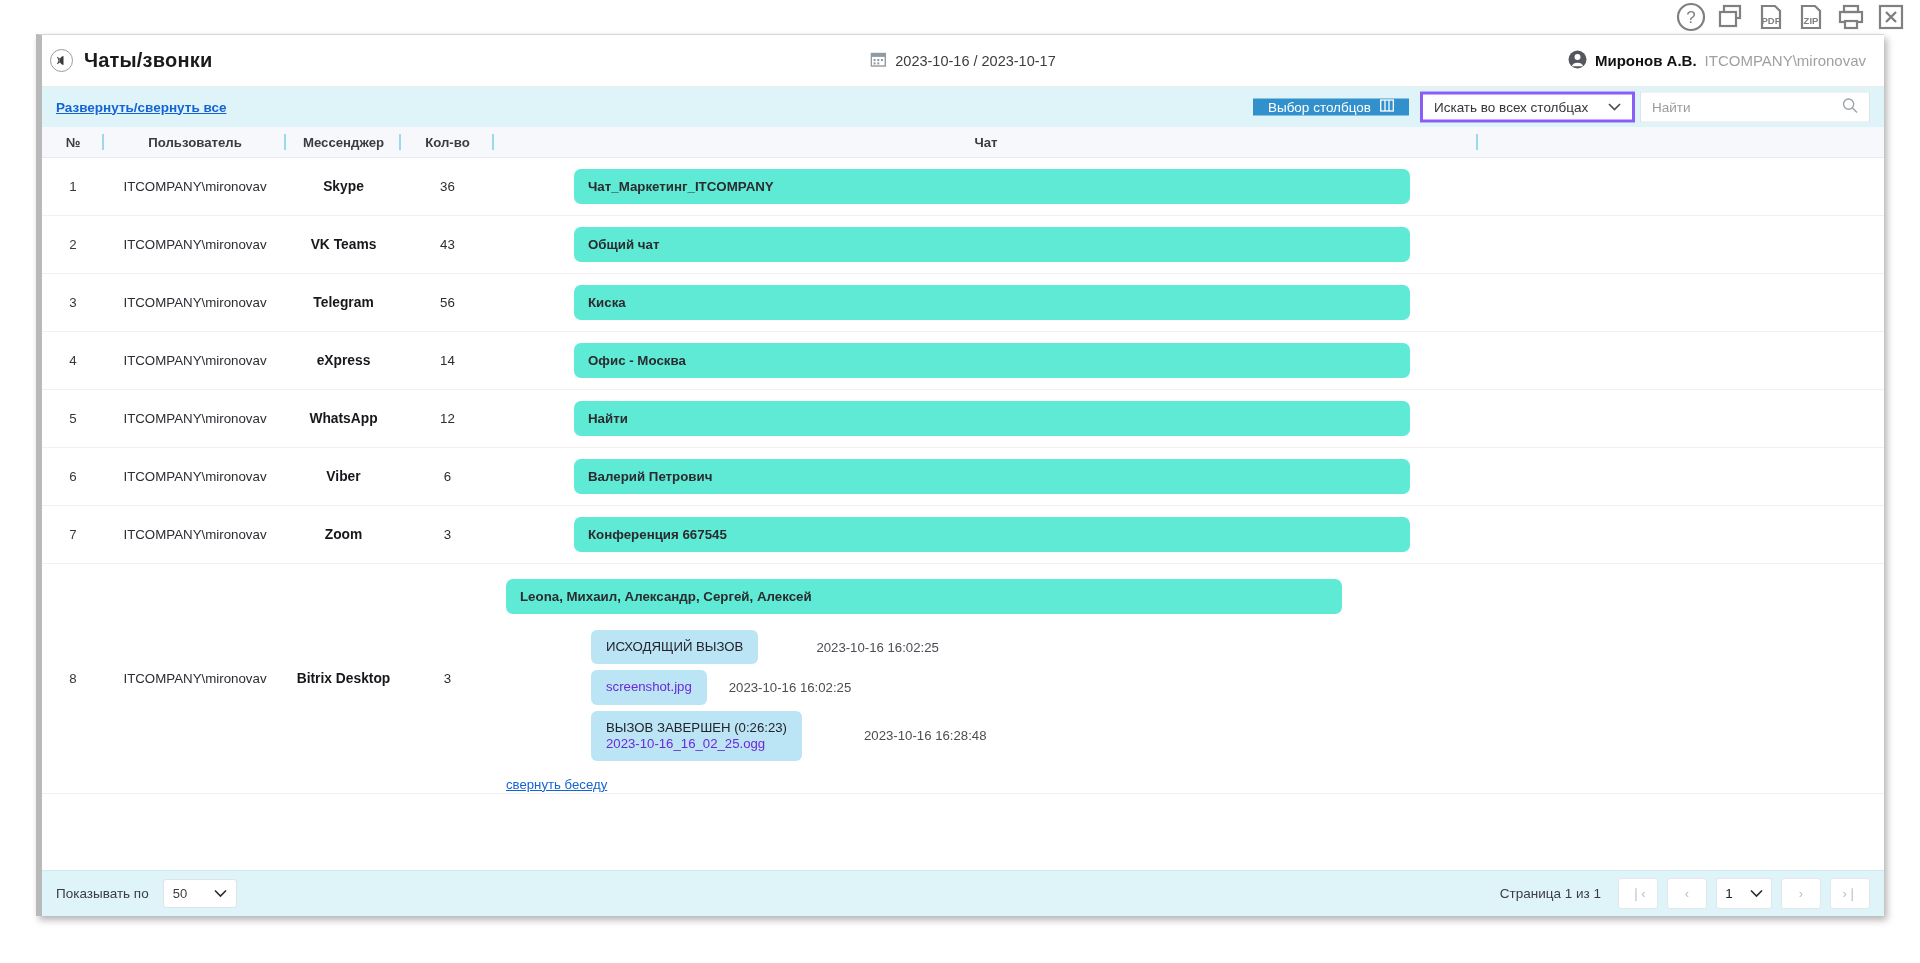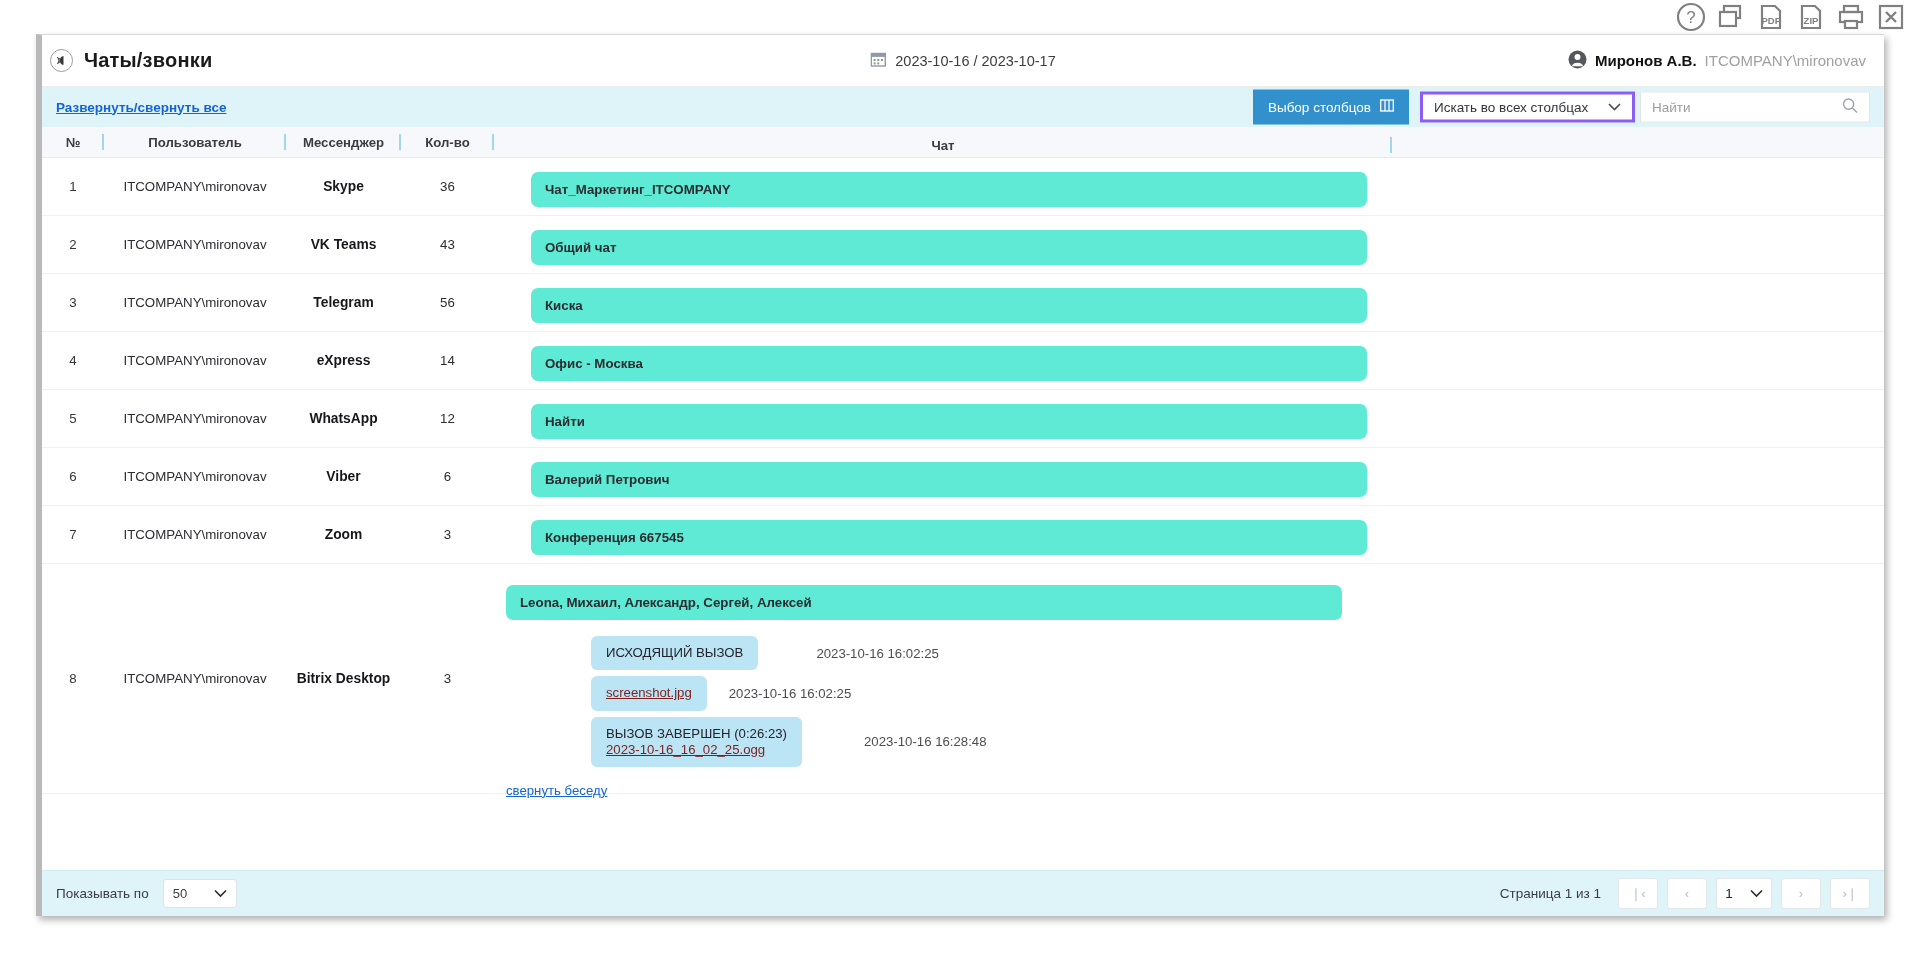--- a/index.html
+++ b/index.html
@@ -77,21 +77,21 @@
   .expand-link {
     font-size: 13.5px; color: #1464d4; text-decoration: underline;
     font-weight: bold; cursor: pointer;
   }
   .toolbar-right {
     position: absolute; right: 14px; top: 50%; transform: translateY(-50%);
     display: flex; align-items: center; gap: 0;
   }
   .btn-cols {
     background: #3291cc; color: #fff; border: none;
-    height: 35px; padding: 0 15px; font-size: 13.5px;
+    height: 17px; padding: 0 15px; font-size: 13.5px;
     display: flex; align-items: center; gap: 9px;
     font-family: "Liberation Sans", sans-serif; cursor: pointer;
   }
   .sel-scope {
     height: 31px; width: 215px; background: #fff;
     border: 3px solid #8b5cf6; margin-left: 11px;
     display: flex; align-items: center; justify-content: space-between;
     padding: 0 11px; font-size: 13.5px; color: #34343a; cursor: pointer;
   }
   .chev { color:#4b4b4b; font-size: 11px; }
@@ -112,21 +112,21 @@
   }
   .th { display: flex; align-items: center; justify-content: center; position: relative; height: 100%; }
   .th .sep {
     position: absolute; right: 0; top: 7px; bottom: 7px;
     width: 2px; background: #9fd7ef;
   }
   .c-num   { width: 62px; }
   .c-user  { width: 182px; }
   .c-msg   { width: 115px; }
   .c-cnt   { width: 93px; }
-  .c-chat  { width: 898px; margin-top: 6px; }
+  .c-chat  { width: 984px; }
   .c-rest  { flex: 1; }
 
   
   .row {
     display: flex; align-items: center;
     border-bottom: 1px solid #f0f0f0;
     height: 58px;
     font-size: 13.3px; color: #23232a;
   }
   .row .cell { display: flex; align-items: center; justify-content: center; height: 100%; }
@@ -147,21 +147,21 @@
   .row.expanded { height: 230px; align-items: stretch; border-bottom: 1px solid #f0f0f0; }
   .row.expanded .cell { align-items: center; }
   .conv { padding-top: 14px; display: flex; flex-direction: column; }
   .msglist { margin-top: 16px; }
   .msgline { display: flex; align-items: center; margin-bottom: 6px; }
   .bubble {
     background: #bbe5f5; border-radius: 6px;
     padding: 9px 15px; font-size: 13.2px; color: #23232a;
     margin-left: 85px; line-height: 1.22;
   }
-  .bubble a { color: #7f1d1d; text-decoration: underline; cursor: pointer; }
+  .bubble a { color: #6d28d9; cursor: pointer; }
   .ts { font-size: 13.2px; color: #4d4d55; margin-left: 22px; }
   .collapse-link {
     margin-left: 0; margin-top: 10px;
     font-size: 13.2px; color: #1464d4; text-decoration: underline; cursor: pointer;
   }
 
   
   .footer {
     position: absolute; left: 0; right: 0; bottom: 0;
     height: 46px; background: #dff4f9;

